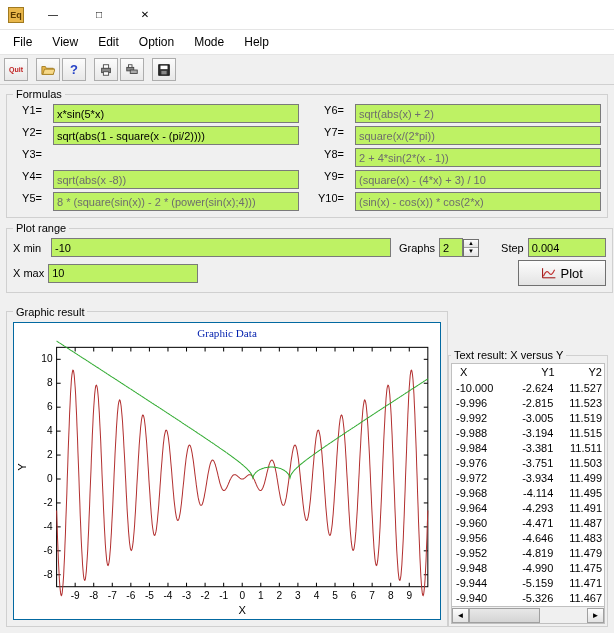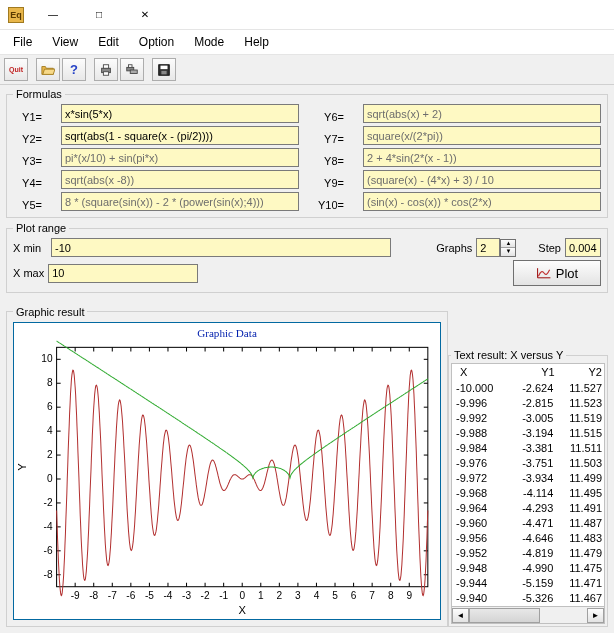--- a/index.html
+++ b/index.html
@@ -91,46 +91,46 @@
   padding: 4px 6px 6px 6px;
   background: #f0f0f0;
 }
 legend { font-size: 11px; padding: 0 3px; color: #000; }
 
 .formulas-grid {
   display: grid;
   grid-template-columns: 1fr 1fr;
   gap: 3px 16px;
 }
-.formula-row { display: flex; align-items: flex-end; gap: 18px; }
+.formula-row { display: flex; align-items: flex-start; gap: 10px; }
 .formula-label { width: 30px; font-size: 11px; text-align: right; padding-right:1px;}
 input[type="text"] {
   font-family: Tahoma, sans-serif;
   font-size: 11px;
   padding: 2px 3px;
   border: 1px solid #7a7a7a;
-  background: #fef9c3;
+  background: #bef264;
   height: 19px;
 }
 .formula-row input { flex: 1; }
 .disabled-input { background: #f0f0f0; color: #6d6d6d; }
 
 .plotrange-row { display: flex; align-items: center; gap: 4px; margin-bottom: 3px;}
 .plotrange-row .lbl { min-width: 34px; }
 .plotrange-row input.range { width: 340px; }
 .plotrange-row2 { display: flex; align-items: center; gap: 4px;}
 .graphs-box { display:flex; align-items:center; }
 .graphs-input { width: 24px; text-align:left; }
 .spinner {
   display:flex; flex-direction:column;
   border:1px solid #707070;
 }
 .spinner div { width:14px; height:8px; background:linear-gradient(#fdfdfd,#e3e3e3); font-size:6px; text-align:center; line-height:7px; border-bottom:1px solid #a0a0a0;}
 .spinner div:last-child{border-bottom:none;}
-.step-input { width: 36px; }
+.step-input { width: 78px; }
 .plot-btn {
   width: 88px; height: 26px;
   border: 1px solid #707070;
   background: linear-gradient(#fdfdfd,#e3e3e3);
   display:flex; align-items:center; justify-content:center; gap:4px;
   font-size:13px;
 }
 .plot-btn svg { width:16px; height:14px; }
 
 .bottom-row {
@@ -239,21 +239,20 @@
       <div class="formula-row">
           <span class="formula-label">Y2=</span>
           <input type="text" value="sqrt(abs(1 - square(x - (pi/2))))" style="">
         </div>
       <div class="formula-row">
           <span class="formula-label">Y7=</span>
           <input type="text" class="disabled-input" value="square(x/(2*pi))" style="">
         </div>
       <div class="formula-row">
           <span class="formula-label">Y3=</span>
-          <input type="text" class="disabled-input" value="pi*(x/10) + sin(pi*x)" style="">
         </div>
       <div class="formula-row">
           <span class="formula-label">Y8=</span>
           <input type="text" class="disabled-input" value="2 + 4*sin(2*(x - 1))" style="">
         </div>
       <div class="formula-row">
           <span class="formula-label">Y4=</span>
           <input type="text" class="disabled-input" value="sqrt(abs(x -8))" style="">
         </div>
       <div class="formula-row">

